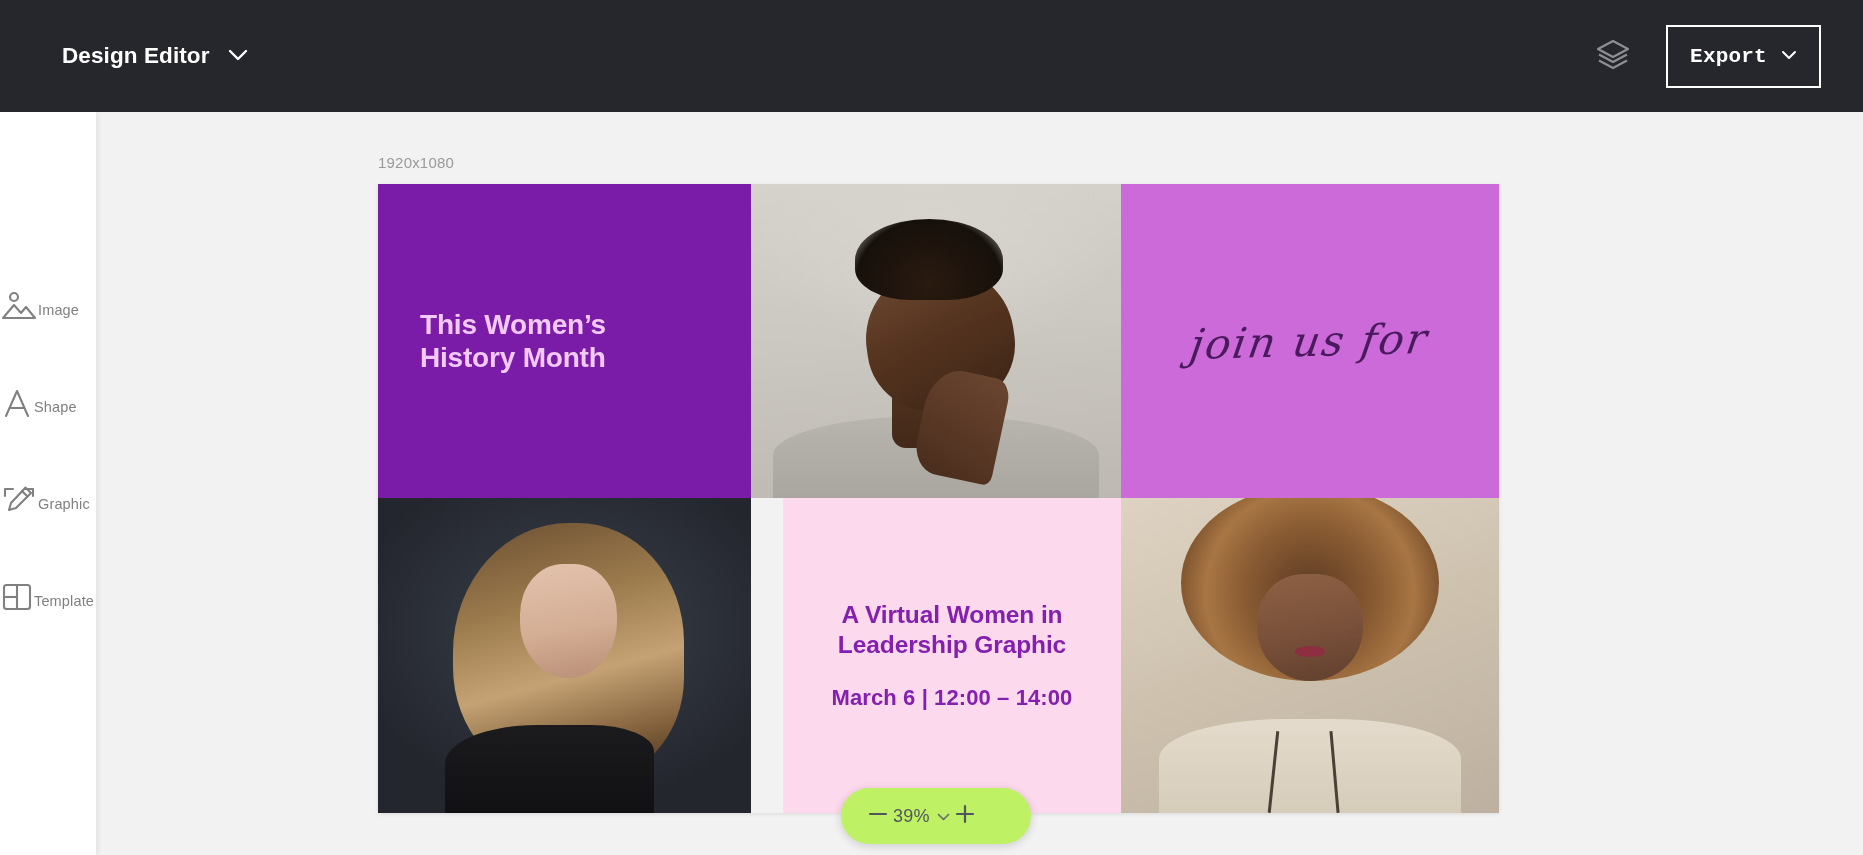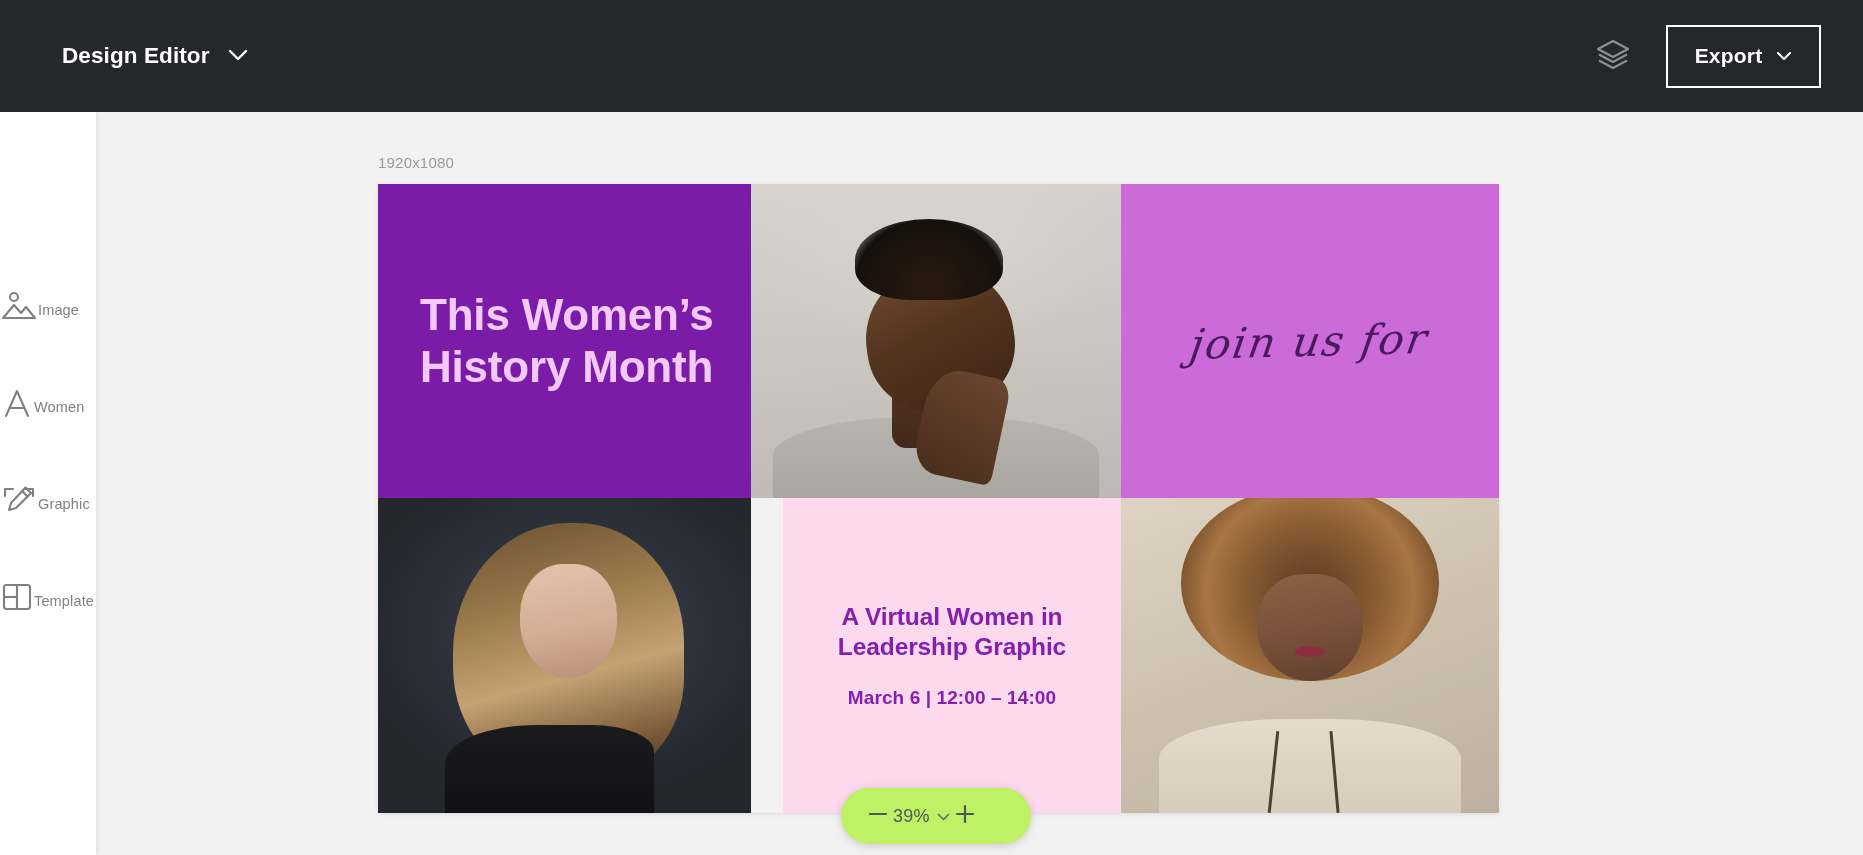--- a/index.html
+++ b/index.html
@@ -48,20 +48,21 @@
   }
 
   .brand-caret { display: block; }
 
   .header-right {
     margin-left: auto;
     display: flex;
     align-items: center;
     gap: 30px;
     margin-right: 42px;
+    font-family: Liberation Mono, monospace;
   }
 
   .layers-btn {
     width: 46px; height: 46px;
     display: flex; align-items: center; justify-content: center;
     cursor: pointer;
   }
 
   .export-btn {
     display: flex;
@@ -155,21 +156,21 @@
 
   
   .cell-headline {
     background: #7b1ca8;
     display: flex;
     align-items: center;
     padding-left: 42px;
   }
   .headline-text {
     color: #f3c9f7;
-    font-size: 44px;
+    font-size: 28px;
     font-weight: bold;
     line-height: 1.18;
     letter-spacing: -0.2px;
   }
 
   
   .photo-a { background: #c9c6c0; }
   .photo-a .bg {
     position: absolute; inset: 0;
     background:
@@ -274,21 +275,21 @@
     color: #8420b0;
     font-size: 24.5px;
     font-weight: bold;
     line-height: 1.22;
     text-align: center;
     letter-spacing: -0.1px;
   }
   .info-date {
     margin-top: 26px;
     color: #8420b0;
-    font-size: 19px;
+    font-size: 22px;
     font-weight: bold;
     text-align: right;
     letter-spacing: 0.1px;
   }
 
   
   .photo-c { background: #cfc3b2; }
   .photo-c .bg {
     position: absolute; inset: 0;
     background: linear-gradient(160deg, #ded3c2 0%, #cdc1ae 50%, #bdb0a0 100%);
@@ -416,21 +417,21 @@
       <span class="tool-label">Image</span>
     </div>
 
     <div class="tool">
       <div class="tool-icon">
         <svg width="34" height="34" viewBox="0 0 34 34" fill="none">
           <path d="M6 30 L17 5 L28 30" stroke="#808080" stroke-width="2.1" stroke-linecap="round" stroke-linejoin="round"></path>
           <path d="M10.5 22 L23.5 22" stroke="#808080" stroke-width="2.1" stroke-linecap="round"></path>
         </svg>
       </div>
-      <span class="tool-label">Women</span>
+      <span class="tool-label">Shape</span>
     </div>
 
     <div class="tool">
       <div class="tool-icon">
         <svg width="38" height="34" viewBox="0 0 38 34" fill="none">
           <path d="M13 6 L5 6 L5 13" stroke="#808080" stroke-width="2.1" stroke-linecap="round" stroke-linejoin="round"></path>
           <path d="M25 6 L33 6 L33 13" stroke="#808080" stroke-width="2.1" stroke-linecap="round" stroke-linejoin="round"></path>
           <path d="M25.5 4.5 L31 10 L16 25 L9 27 L11 20 Z" stroke="#808080" stroke-width="2.1" stroke-linejoin="round" fill="none"></path>
           <path d="M22 8 L27.5 13.5" stroke="#808080" stroke-width="2.1" stroke-linecap="round"></path>
         </svg>

